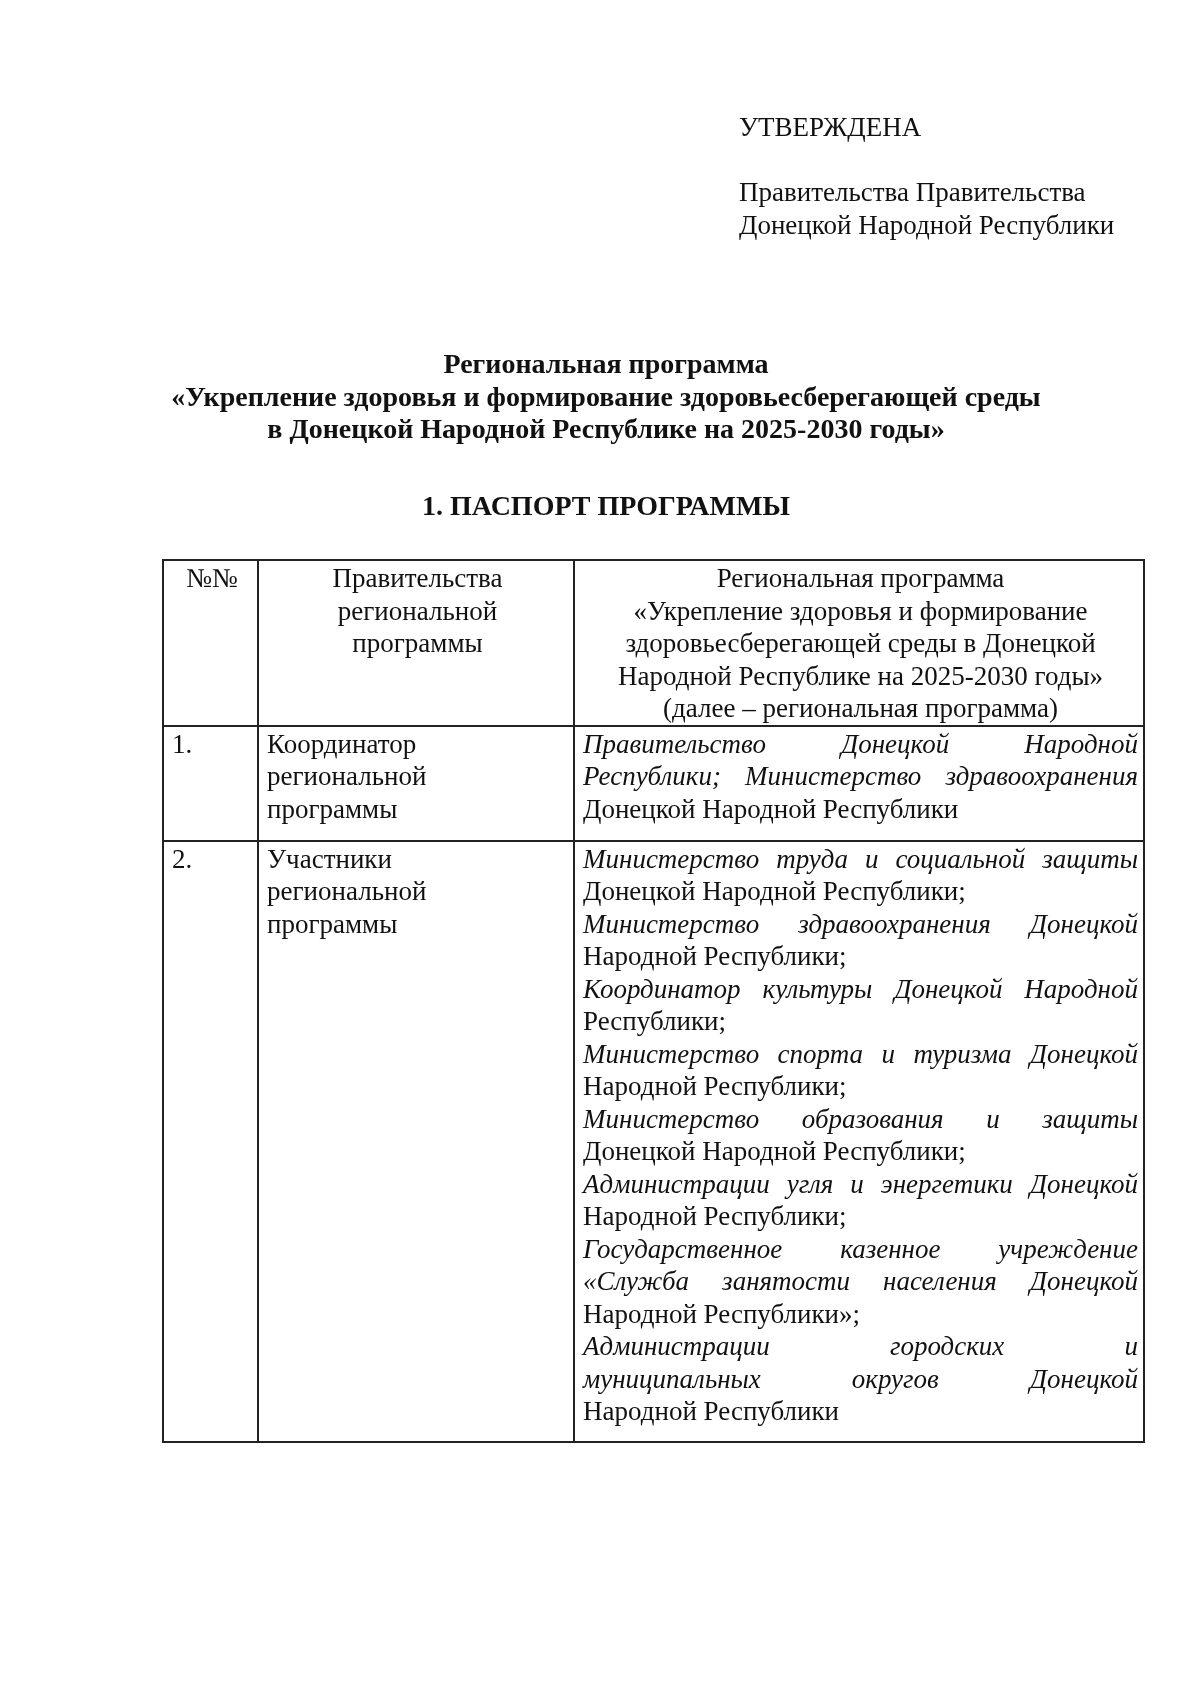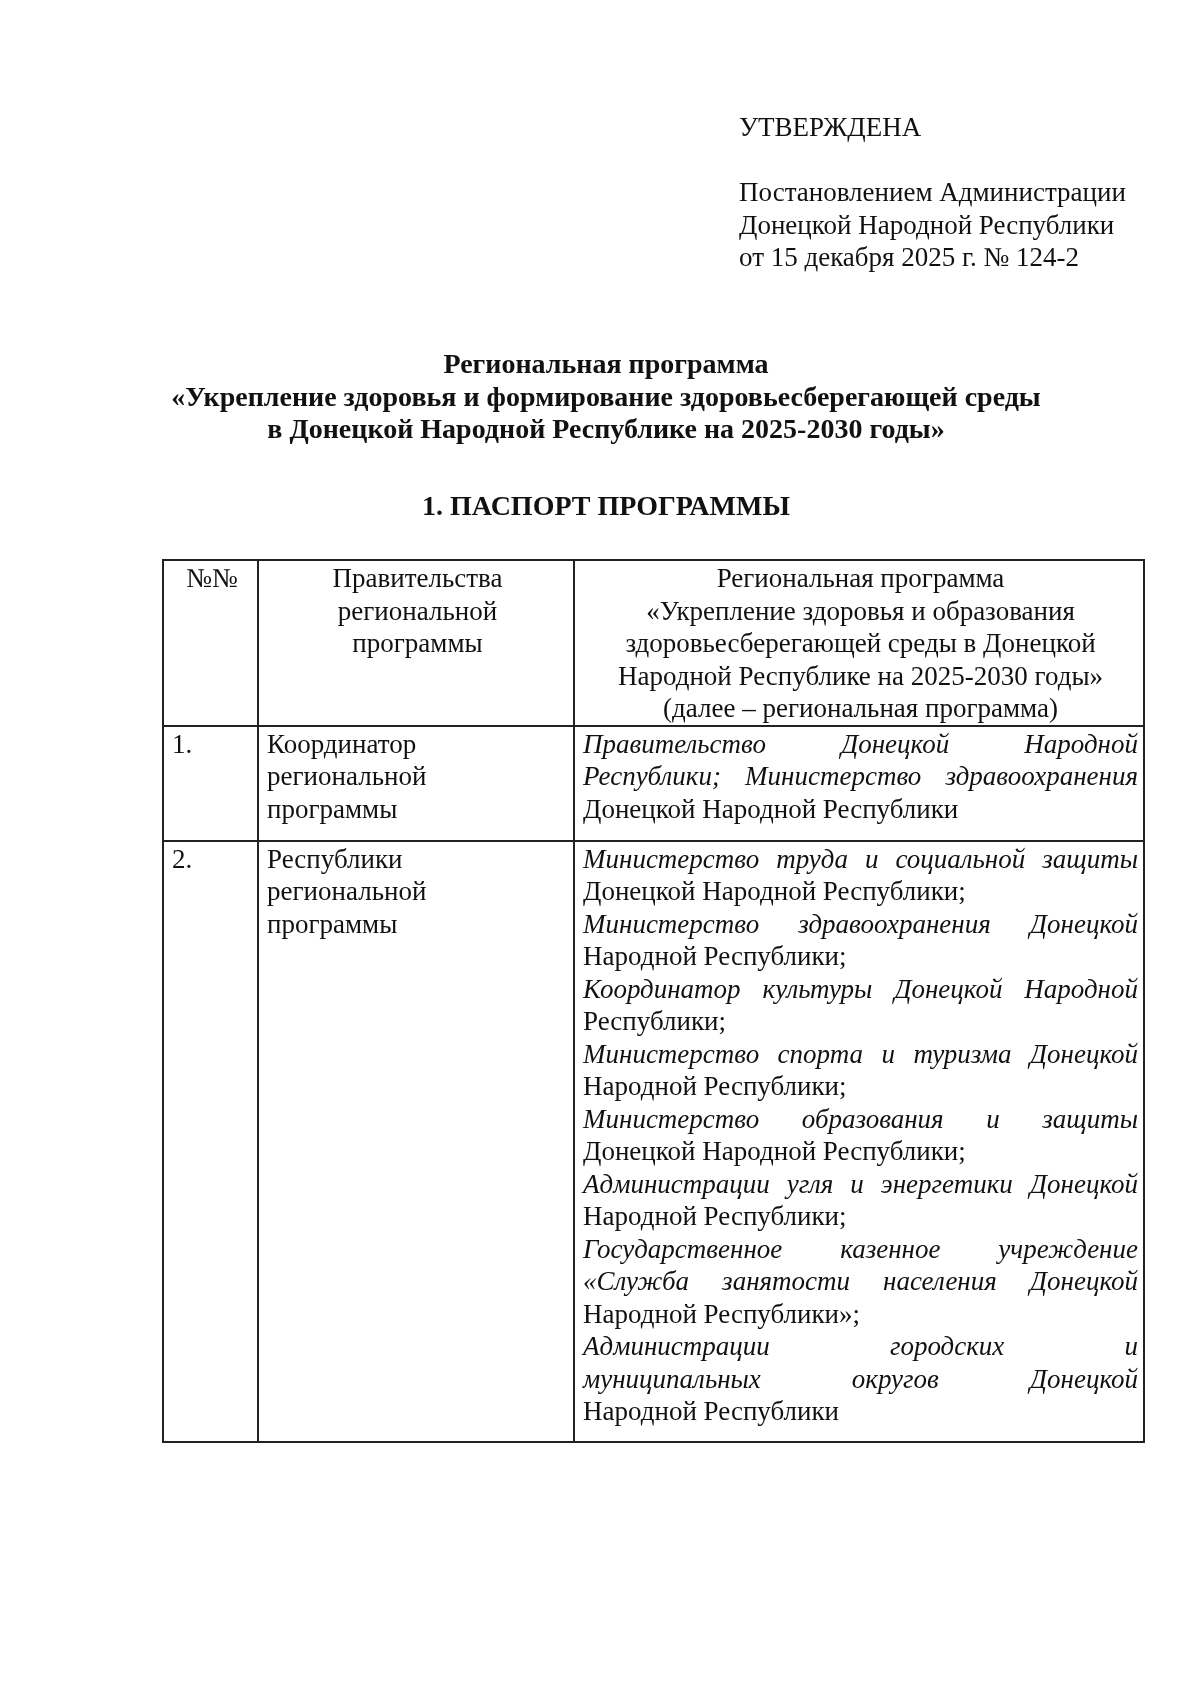--- a/index.html
+++ b/index.html
@@ -47,23 +47,22 @@
   tr.r1 td{height:112px;}
   tr.r2 td{height:598px;}
 </style>
 </head>
 <body>
 
 <div class="page">
 
   <div class="approval">
     <div class="t-line first">УТВЕРЖДЕНА</div>
-    <div class="t-line">Постановлением Администрации</div>
+    <div class="t-line">Правительства Правительства</div>
     <div class="t-line">Донецкой Народной Республики</div>
-    <div class="t-line">от 15 декабря 2025 г. № 124-2</div>
   </div>
 
   <div class="title-block">
     <div class="t-line">Региональная программа</div>
     <div class="t-line">«Укрепление здоровья и формирование здоровьесберегающей среды</div>
     <div class="t-line">в Донецкой Народной Республике на 2025-2030 годы»</div>
   </div>
 
   <div class="section-heading">1. ПАСПОРТ ПРОГРАММЫ</div>
 
@@ -78,21 +77,21 @@
         <td class="cell-num c">
           <div class="t-line">№№</div>
         </td>
         <td class="c">
           <div class="t-line c">Правительства</div>
           <div class="t-line c">региональной</div>
           <div class="t-line c">программы</div>
         </td>
         <td class="cell-value">
           <div class="t-line c">Региональная программа</div>
-          <div class="t-line c">«Укрепление здоровья и образования</div>
+          <div class="t-line c">«Укрепление здоровья и формирование</div>
           <div class="t-line c">здоровьесберегающей среды в Донецкой</div>
           <div class="t-line c">Народной Республике на 2025-2030 годы»</div>
           <div class="t-line c">(далее – региональная программа)</div>
         </td>
       </tr>
 
       <tr class="r1">
         <td class="cell-num">
           <div class="t-line">1.</div>
         </td>
@@ -106,21 +105,21 @@
           <div class="t-line j">Республики; Министерство здравоохранения</div>
           <div class="t-line">Донецкой Народной Республики</div>
         </td>
       </tr>
 
       <tr class="r2">
         <td class="cell-num">
           <div class="t-line">2.</div>
         </td>
         <td>
-          <div class="t-line">Республики</div>
+          <div class="t-line">Участники</div>
           <div class="t-line">региональной</div>
           <div class="t-line">программы</div>
         </td>
         <td class="cell-value">
           <div class="t-line j">Министерство труда и социальной защиты</div>
           <div class="t-line">Донецкой Народной Республики;</div>
           <div class="t-line j">Министерство здравоохранения Донецкой</div>
           <div class="t-line">Народной Республики;</div>
           <div class="t-line j">Координатор культуры Донецкой Народной</div>
           <div class="t-line">Республики;</div>

